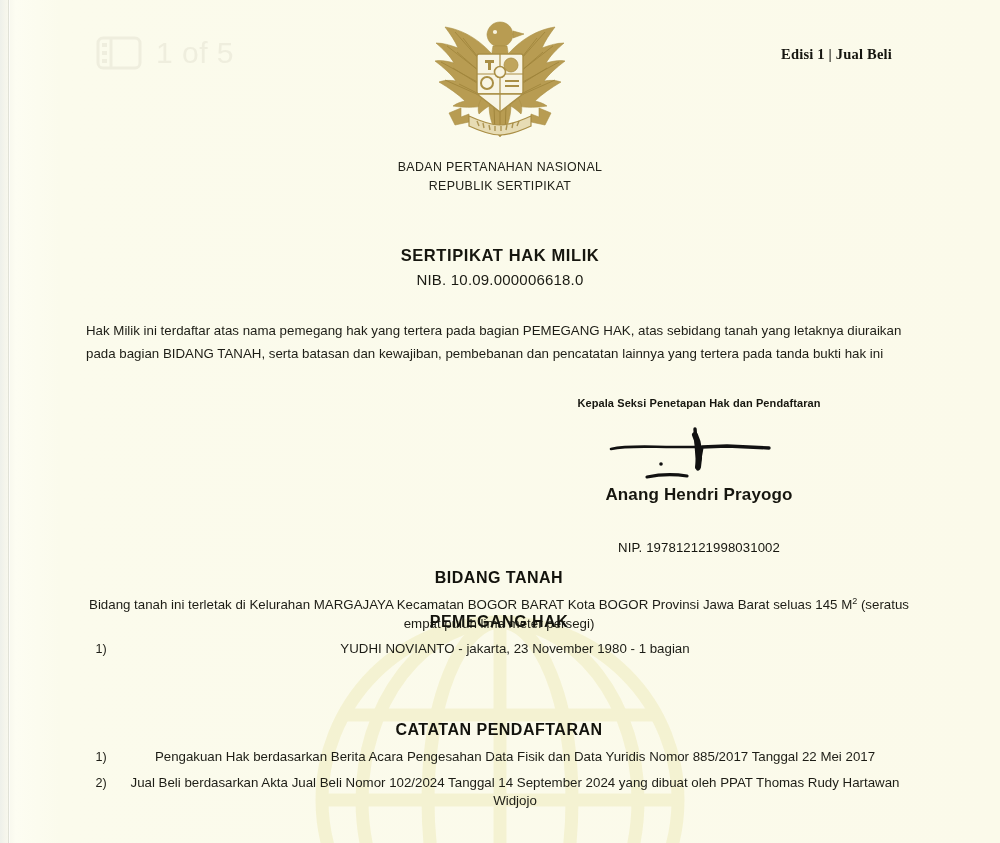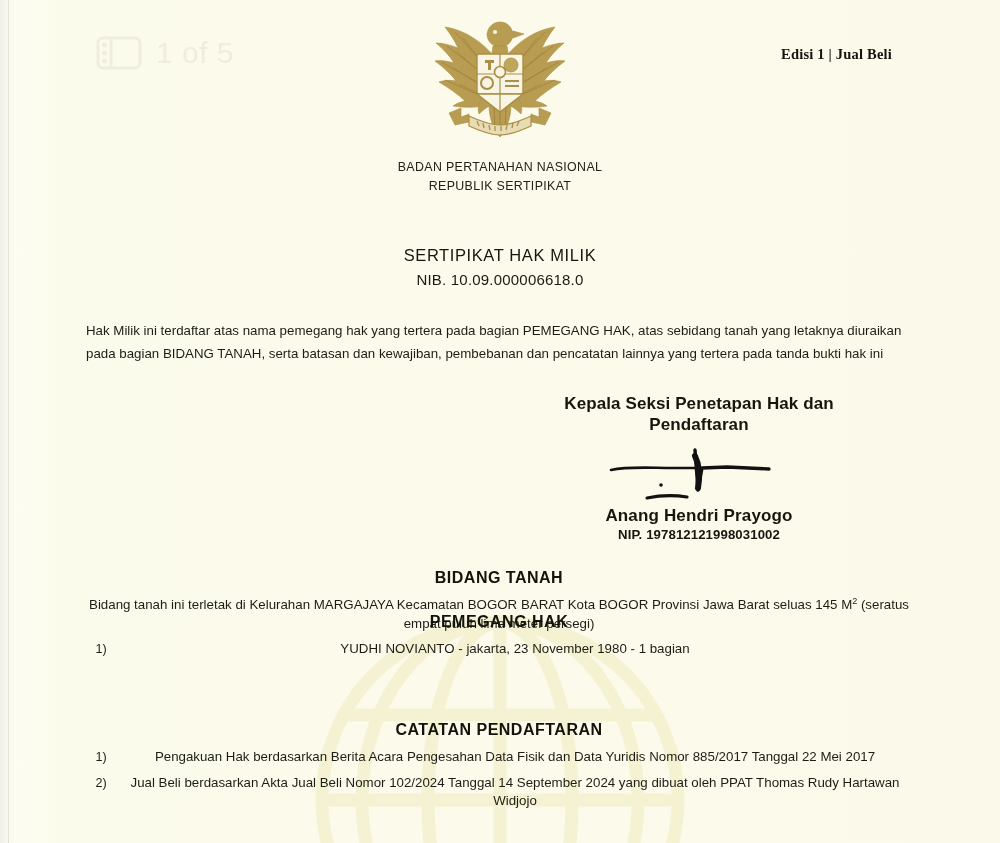--- a/index.html
+++ b/index.html
@@ -109,21 +109,21 @@
   }
 
   
   .cert-title {
     position: absolute;
     left: 0;
     right: 0;
     top: 246px;
     text-align: center;
     font-size: 16.5px;
-    font-weight: normal;
+    font-weight: bold;
     letter-spacing: 0.6px;
     color: #16160f;
   }
   .cert-nib {
     position: absolute;
     left: 0;
     right: 0;
     top: 271px;
     text-align: center;
     font-size: 15px;
@@ -145,45 +145,46 @@
 
   
   .sig-block {
     position: absolute;
     left: 549px;
     top: 393px;
     width: 300px;
     text-align: center;
   }
   .sig-line1, .sig-line2 {
-    font-size: 17px;
+    font-size: 11px;
     font-weight: bold;
     line-height: 21px;
     color: #16160f;
     letter-spacing: 0.1px;
   }
   .sig-mark {
     position: relative;
     height: 62px;
     margin-top: 9px;
   }
   .sig-mark svg { display: block; margin: 0 auto; }
   .sig-name {
     font-size: 17px;
     font-weight: bold;
     letter-spacing: 0.15px;
     color: #16160f;
     line-height: 19px;
   }
   .sig-nip {
     font-size: 13.2px;
-    font-weight: bold;
+    font-weight: normal;
     letter-spacing: 0.1px;
     color: #16160f;
     line-height: 19px;
+    margin-top: 34px;
   }
 
   
   .section {
     position: absolute;
     left: 86px;
     width: 826px;
     text-align: center;
   }
   .section-heading {

